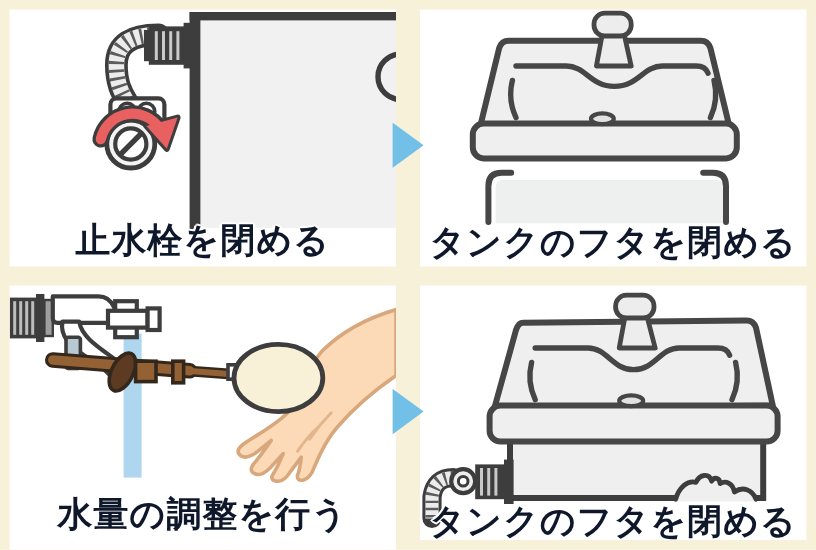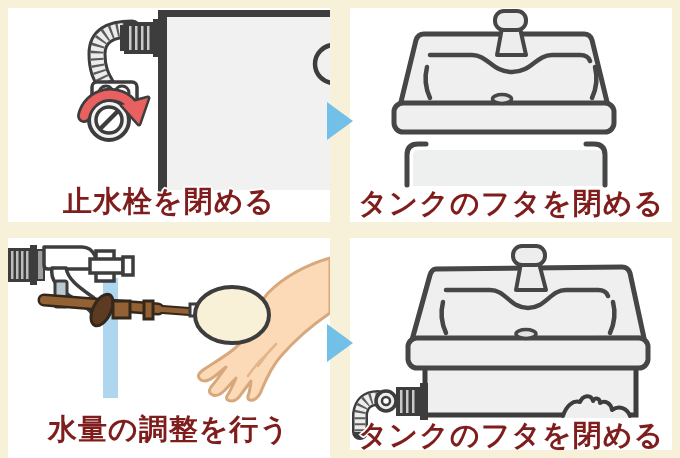--- a/index.html
+++ b/index.html
@@ -6,21 +6,21 @@
   body{font-family:"Liberation Sans","DejaVu Sans",sans-serif;}
   .board{position:relative;width:680px;height:458px;background:#f7f1d9;overflow:hidden;}
   .panel{position:absolute;background:#ffffff;overflow:hidden;}
   .panel svg{position:absolute;left:0;top:0;}
   .p1{left:8px;top:8px;width:322px;height:214px;}
   .p2{left:350px;top:8px;width:322px;height:214px;}
   .p3{left:8px;top:238px;width:322px;height:228px;}
   .p4{left:350px;top:238px;width:322px;height:212px;}
   .caption{
     position:absolute;left:0;width:100%;text-align:center;
-    font-size:29px;font-weight:900;color:#7f1d1d;letter-spacing:1px;
+    font-size:29px;font-weight:900;color:#0f172a;letter-spacing:1px;
     line-height:32px;white-space:nowrap;
     text-shadow:-2px 0 #fff,2px 0 #fff,0 -2px #fff,0 2px #fff,
                 -1px -1px #fff,1px 1px #fff,-1px 1px #fff,1px -1px #fff;
   }
   .c1{top:177px;}
   .c2{top:179px;}
   .c3{top:175px;}
   .c4{top:181px;}
   .arrow{position:absolute;}
   .a1{left:327px;top:102px;}

